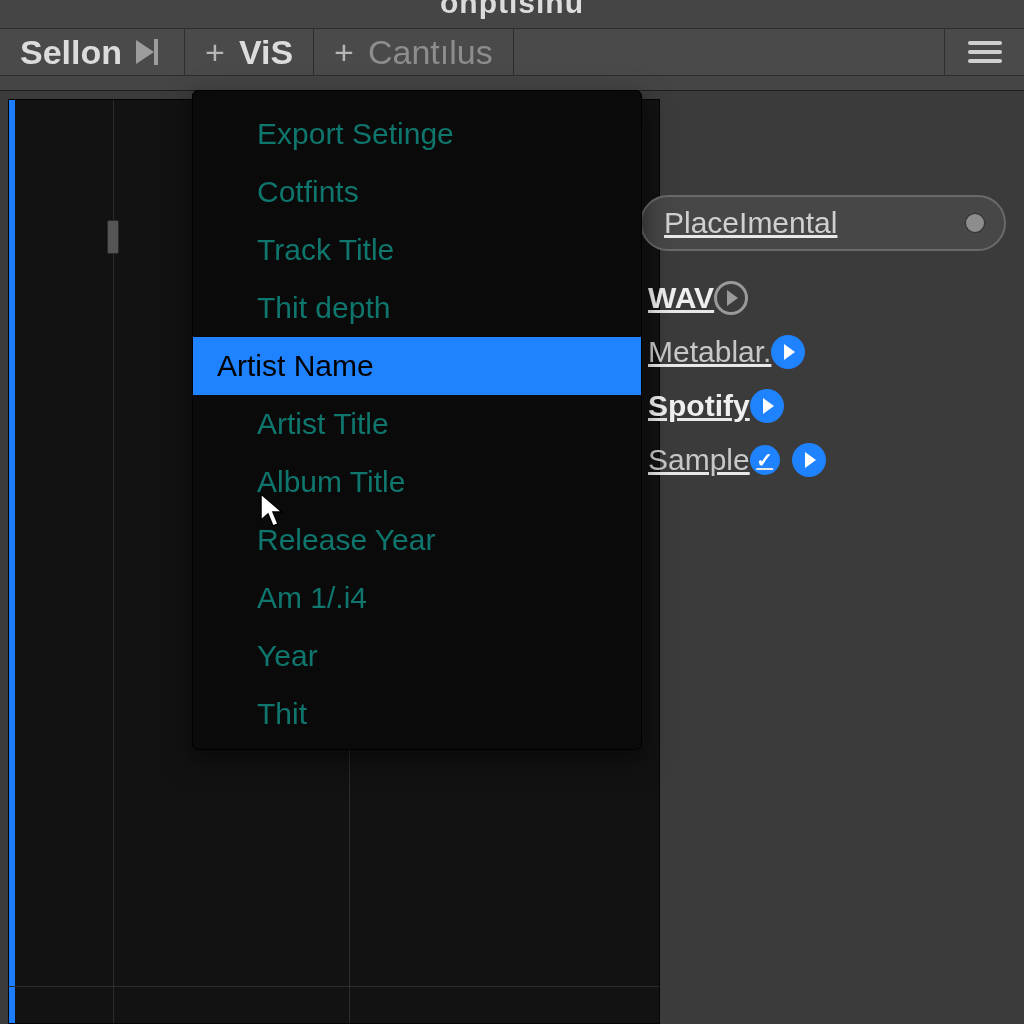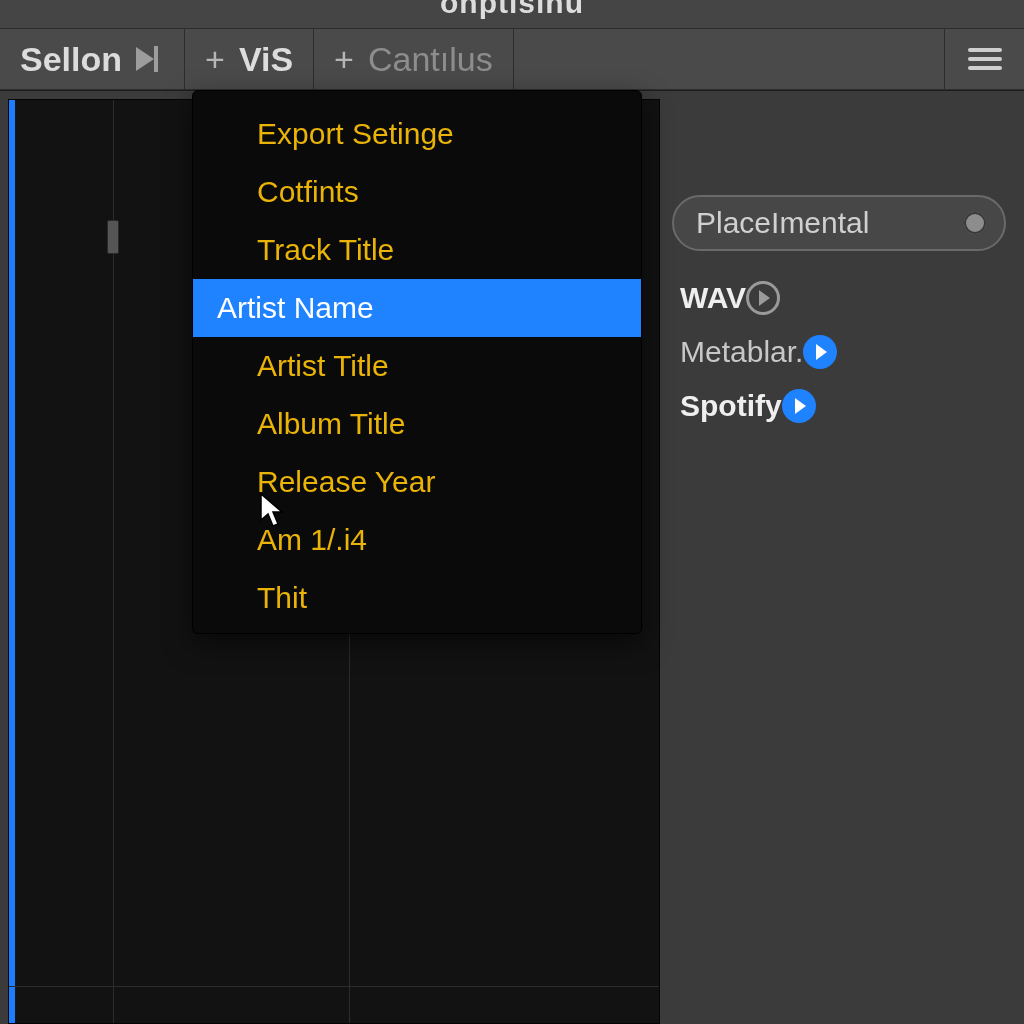--- a/index.html
+++ b/index.html
@@ -21,21 +21,21 @@
     font-weight: 600;
     color: #dcdcdc;
     letter-spacing: 1px;
     pointer-events: none;
   }
 
   
   .toolbar {
     position: absolute;
     top: 28px; left: 0; right: 0;
-    height: 62px;
+    height: 48px;
     background: #4a4a4a;
     border-top: 1px solid #2d2d2d;
     border-bottom: 1px solid #2d2d2d;
     display: flex;
     align-items: stretch;
   }
   .tab {
     display: flex;
     align-items: center;
     gap: 14px;
@@ -121,35 +121,35 @@
     background: #0a0a0a;
     border: 1px solid #000;
     border-radius: 6px;
     box-shadow: 0 10px 28px rgba(0,0,0,.55);
     padding: 10px 0 6px 0;
     z-index: 50;
   }
   .dropdown .item {
     padding: 12px 30px 12px 64px;
     font-size: 30px;
-    color: #eab308;
+    color: #0f766e;
     cursor: default;
     white-space: nowrap;
   }
   .dropdown .item:first-child { padding-top: 16px; }
   .dropdown .item.selected {
     background: #1f82ff;
-    color: #ffffff;
+    color: #000000;
     padding-left: 24px;
   }
 
   
   .side-panel {
     position: absolute;
-    left: 672px; top: 104px; right: 18px;
+    left: 640px; top: 104px; right: 18px; text-decoration: underline;
   }
   .search-pill {
     display: flex;
     align-items: center;
     justify-content: space-between;
     height: 56px;
     padding: 0 18px 0 22px;
     border: 2px solid #6a6a6a;
     border-radius: 28px;
     background: #474747;
@@ -258,32 +258,41 @@
           <span class="row-icons">
             <span class="play-circle"></span>
           </span>
         </div>
         <div class="format-row bold">
           <span>Spotify</span>
           <span class="row-icons">
             <span class="play-circle"></span>
           </span>
         </div>
+        <div class="format-row">
+          <span>Sample</span>
+          <span class="row-icons">
+            <span class="check-circle">✓</span>
+            <span class="play-circle"></span>
+          </span>
+        </div>
       </div>
   </div>
 
 </div>
 
 <div class="dropdown" id="dropdown">
     <div class="item">Export Setinge</div>
     <div class="item">Cotfints</div>
     <div class="item">Track Title</div>
+    <div class="item">Thit depth</div>
     <div class="item selected">Artist Name</div>
     <div class="item">Artist Title</div>
     <div class="item">Album Title</div>
     <div class="item">Release Year</div>
     <div class="item">Am 1/.i4</div>
+    <div class="item">Year</div>
     <div class="item">Thit</div>
   </div>
 
 <svg class="cursor" width="26" height="36" viewBox="0 0 26 36">
   <path d="M1 1 L1 27 L8 21 L13 33 L18 31 L13 19 L22 19 Z" fill="#ffffff" stroke="#000" stroke-width="1.5"></path>
 </svg>
 
 </body></html>

